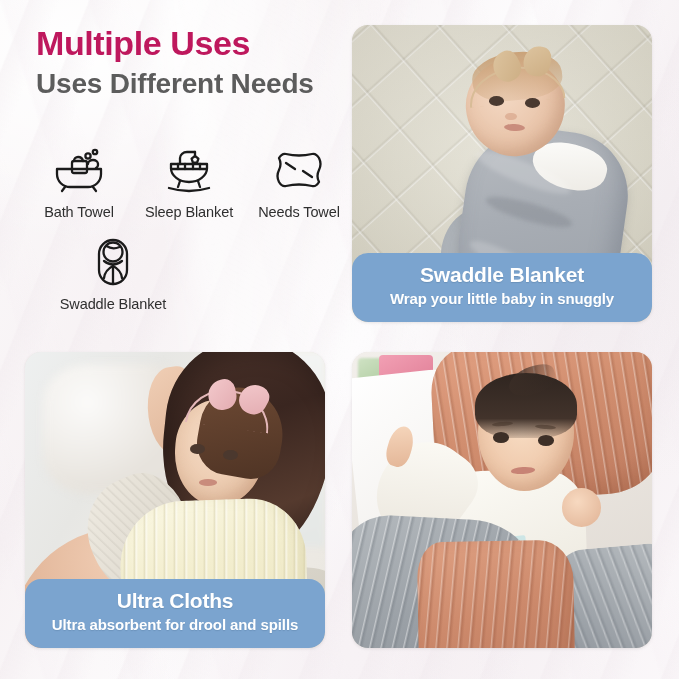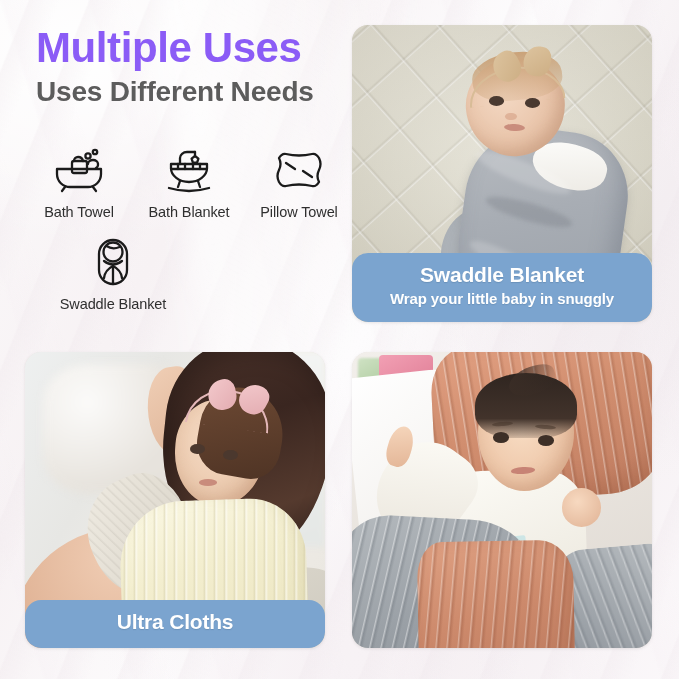--- a/index.html
+++ b/index.html
@@ -55,23 +55,23 @@
   .page { position: absolute; inset: 0; }
 
   
   .headline {
     position: absolute;
     left: 36px;
     top: 26px;
     width: 330px;
   }
   .title-main {
-    font-size: 42px;
+    font-size: 34px;
     font-weight: 700;
-    color: #8b5cf6;
+    color: #be185d;
     letter-spacing: -0.4px;
     line-height: 1.05;
     white-space: nowrap;
   }
   .title-sub {
     font-size: 28px;
     font-weight: 700;
     color: #5c5c5c;
     letter-spacing: -0.2px;
     line-height: 1.1;
@@ -668,31 +668,31 @@
             <path d="M8 19 H44 V23 a18 14 0 0 1 -18 14 A18 14 0 0 1 8 23 Z"></path>
             <path d="M8 24 H44"></path>
             <path d="M15 19 v5 M22 19 v5 M30 19 v5 M37 19 v5"></path>
             <path d="M17 36 l-2 6 M35 36 l2 6"></path>
             <path d="M6 43 q20 6 40 0"></path>
             <path d="M17 19 v-6 a7 6 0 0 1 7 -6 h8"></path>
             <path d="M32 7 v4"></path>
             <path d="M32 11 l3.4 2.6 l-1.3 4.1 h-4.2 l-1.3 -4.1 Z"></path>
           </svg>
         </div>
-        <div class="feature-label">Bath Blanket</div>
+        <div class="feature-label">Sleep Blanket</div>
       </div>
 
       <div class="feature-item">
         <div class="icon-wrap">
           <svg width="54" height="42" viewBox="0 0 54 42" fill="none" stroke="#1b1b1b" stroke-width="2.3" stroke-linecap="round" stroke-linejoin="round">
             <path d="M7 9 q3 -5 7 -4 q13 3 26 0 q4 -1 7 4 q3 6 0 12 q-3 6 0 12 q-3 5 -7 4 q-13 -3 -26 0 q-4 1 -7 -4 q-3 -6 0 -12 q3 -6 0 -12 Z"></path>
             <path d="M14 14 l9 6 M40 28 l-9 -6"></path>
           </svg>
         </div>
-        <div class="feature-label">Pillow Towel</div>
+        <div class="feature-label">Needs Towel</div>
       </div>
 
     </div>
 
     <div class="feature-row row-2">
 
       <div class="feature-item">
         <div class="icon-wrap">
           <svg width="40" height="52" viewBox="0 0 40 52" fill="none" stroke="#1b1b1b" stroke-width="2.3" stroke-linecap="round" stroke-linejoin="round">
             <rect x="6" y="4" width="28" height="44" rx="14"></rect>
@@ -756,20 +756,21 @@
       <div class="p2-mouth"></div>
       <div class="p2-arm"></div>
       <div class="p2-arm-ribs"></div>
       <div class="p2-hand"></div>
       <div class="p2-cloth"></div>
       <div class="p2-cloth-ribs"></div>
       <div class="p2-tag"></div>
     </div>
     <div class="caption">
       <div class="caption-title">Ultra Cloths</div>
+      <div class="caption-sub">Ultra absorbent for drool and spills</div>
     </div>
   </div>
 
   <div class="card card-br">
     <div class="photo">
       <div class="p3-bg"></div>
       <div class="p3-toy2"></div>
       <div class="p3-toy3"></div>
       <div class="p3-toy"></div>
       <div class="p3-seat"></div>

